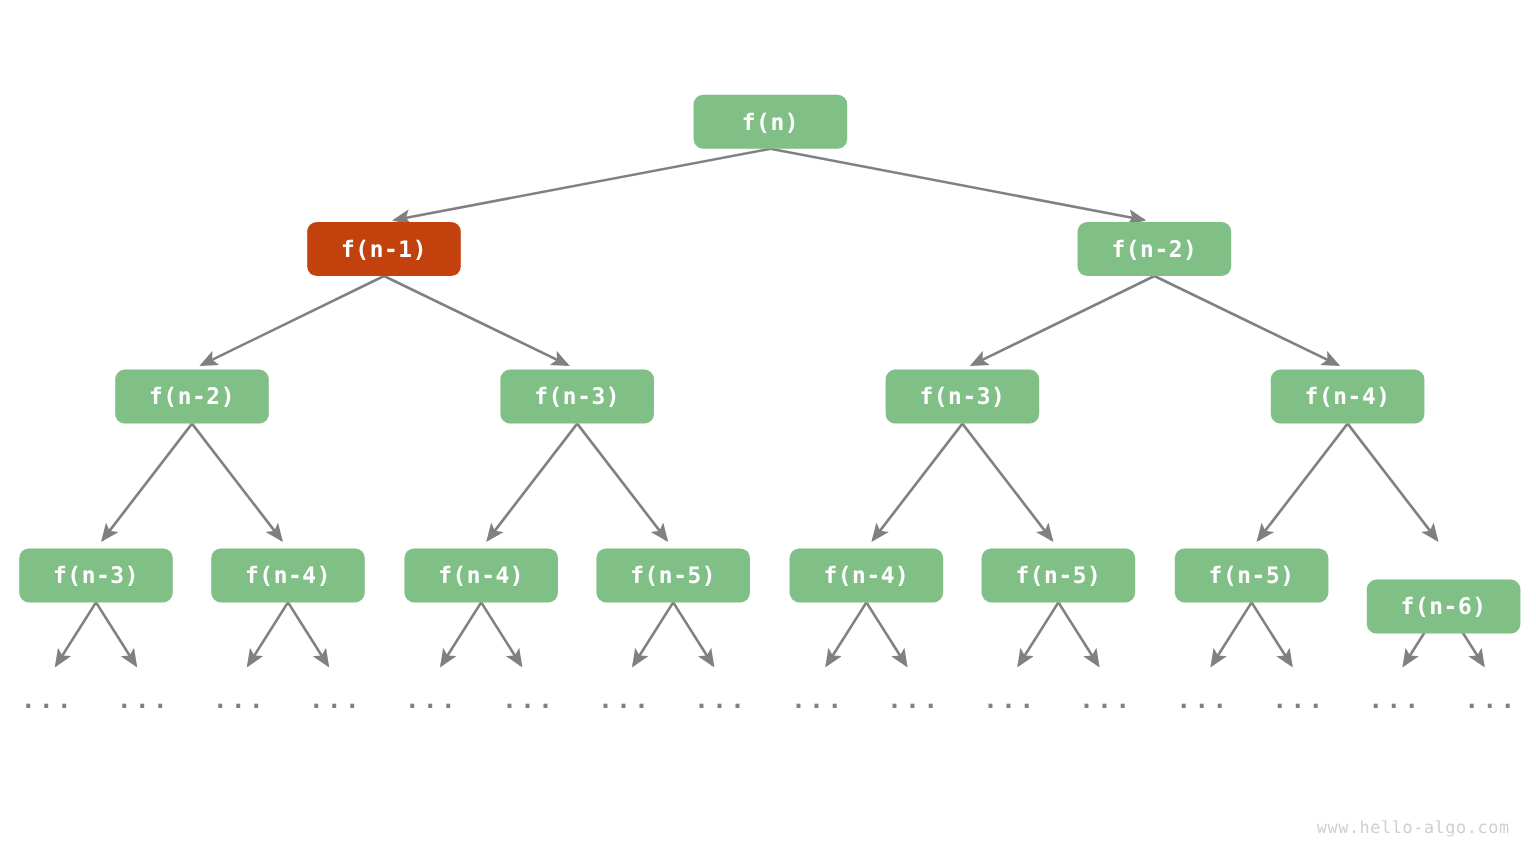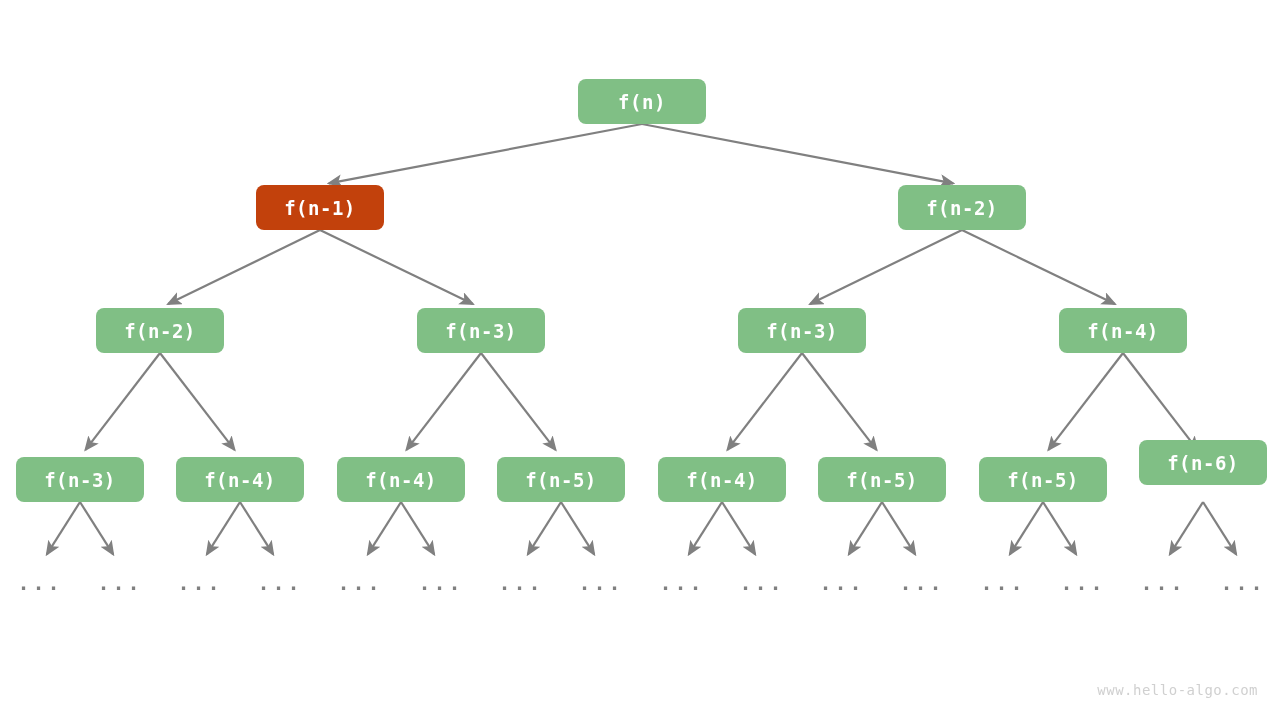--- a/index.html
+++ b/index.html
@@ -117,21 +117,21 @@
       <div class="node" style="left: 417px; top: 308px; width: 128px; height: 45px; background: rgb(128, 191, 133); color: rgb(255, 255, 255); border-radius: 8px;">f(n-3)</div>
       <div class="node" style="left: 738px; top: 308px; width: 128px; height: 45px; background: rgb(128, 191, 133); color: rgb(255, 255, 255); border-radius: 8px;">f(n-3)</div>
       <div class="node" style="left: 1059px; top: 308px; width: 128px; height: 45px; background: rgb(128, 191, 133); color: rgb(255, 255, 255); border-radius: 8px;">f(n-4)</div>
       <div class="node" style="left: 16px; top: 457px; width: 128px; height: 45px; background: rgb(128, 191, 133); color: rgb(255, 255, 255); border-radius: 8px;">f(n-3)</div>
       <div class="node" style="left: 176px; top: 457px; width: 128px; height: 45px; background: rgb(128, 191, 133); color: rgb(255, 255, 255); border-radius: 8px;">f(n-4)</div>
       <div class="node" style="left: 337px; top: 457px; width: 128px; height: 45px; background: rgb(128, 191, 133); color: rgb(255, 255, 255); border-radius: 8px;">f(n-4)</div>
       <div class="node" style="left: 497px; top: 457px; width: 128px; height: 45px; background: rgb(128, 191, 133); color: rgb(255, 255, 255); border-radius: 8px;">f(n-5)</div>
       <div class="node" style="left: 658px; top: 457px; width: 128px; height: 45px; background: rgb(128, 191, 133); color: rgb(255, 255, 255); border-radius: 8px;">f(n-4)</div>
       <div class="node" style="left: 818px; top: 457px; width: 128px; height: 45px; background: rgb(128, 191, 133); color: rgb(255, 255, 255); border-radius: 8px;">f(n-5)</div>
       <div class="node" style="left: 979px; top: 457px; width: 128px; height: 45px; background: rgb(128, 191, 133); color: rgb(255, 255, 255); border-radius: 8px;">f(n-5)</div>
-      <div class="node" style="left: 1139px; top: 440px; width: 128px; height: 45px; background: rgb(128, 191, 133); color: rgb(255, 255, 255); border-radius: 8px;">f(n-6)</div>
+      <div class="node" style="left: 1139px; top: 483px; width: 128px; height: 45px; background: rgb(128, 191, 133); color: rgb(255, 255, 255); border-radius: 8px;">f(n-6)</div>
     </div>
   <div id="ellipsis-layer">
       <div class="ellipsis" style="left: 40px; top: 583px; color: rgb(128, 128, 128);">...</div>
       <div class="ellipsis" style="left: 120px; top: 583px; color: rgb(128, 128, 128);">...</div>
       <div class="ellipsis" style="left: 200px; top: 583px; color: rgb(128, 128, 128);">...</div>
       <div class="ellipsis" style="left: 280px; top: 583px; color: rgb(128, 128, 128);">...</div>
       <div class="ellipsis" style="left: 360px; top: 583px; color: rgb(128, 128, 128);">...</div>
       <div class="ellipsis" style="left: 441px; top: 583px; color: rgb(128, 128, 128);">...</div>
       <div class="ellipsis" style="left: 521px; top: 583px; color: rgb(128, 128, 128);">...</div>
       <div class="ellipsis" style="left: 601px; top: 583px; color: rgb(128, 128, 128);">...</div>

